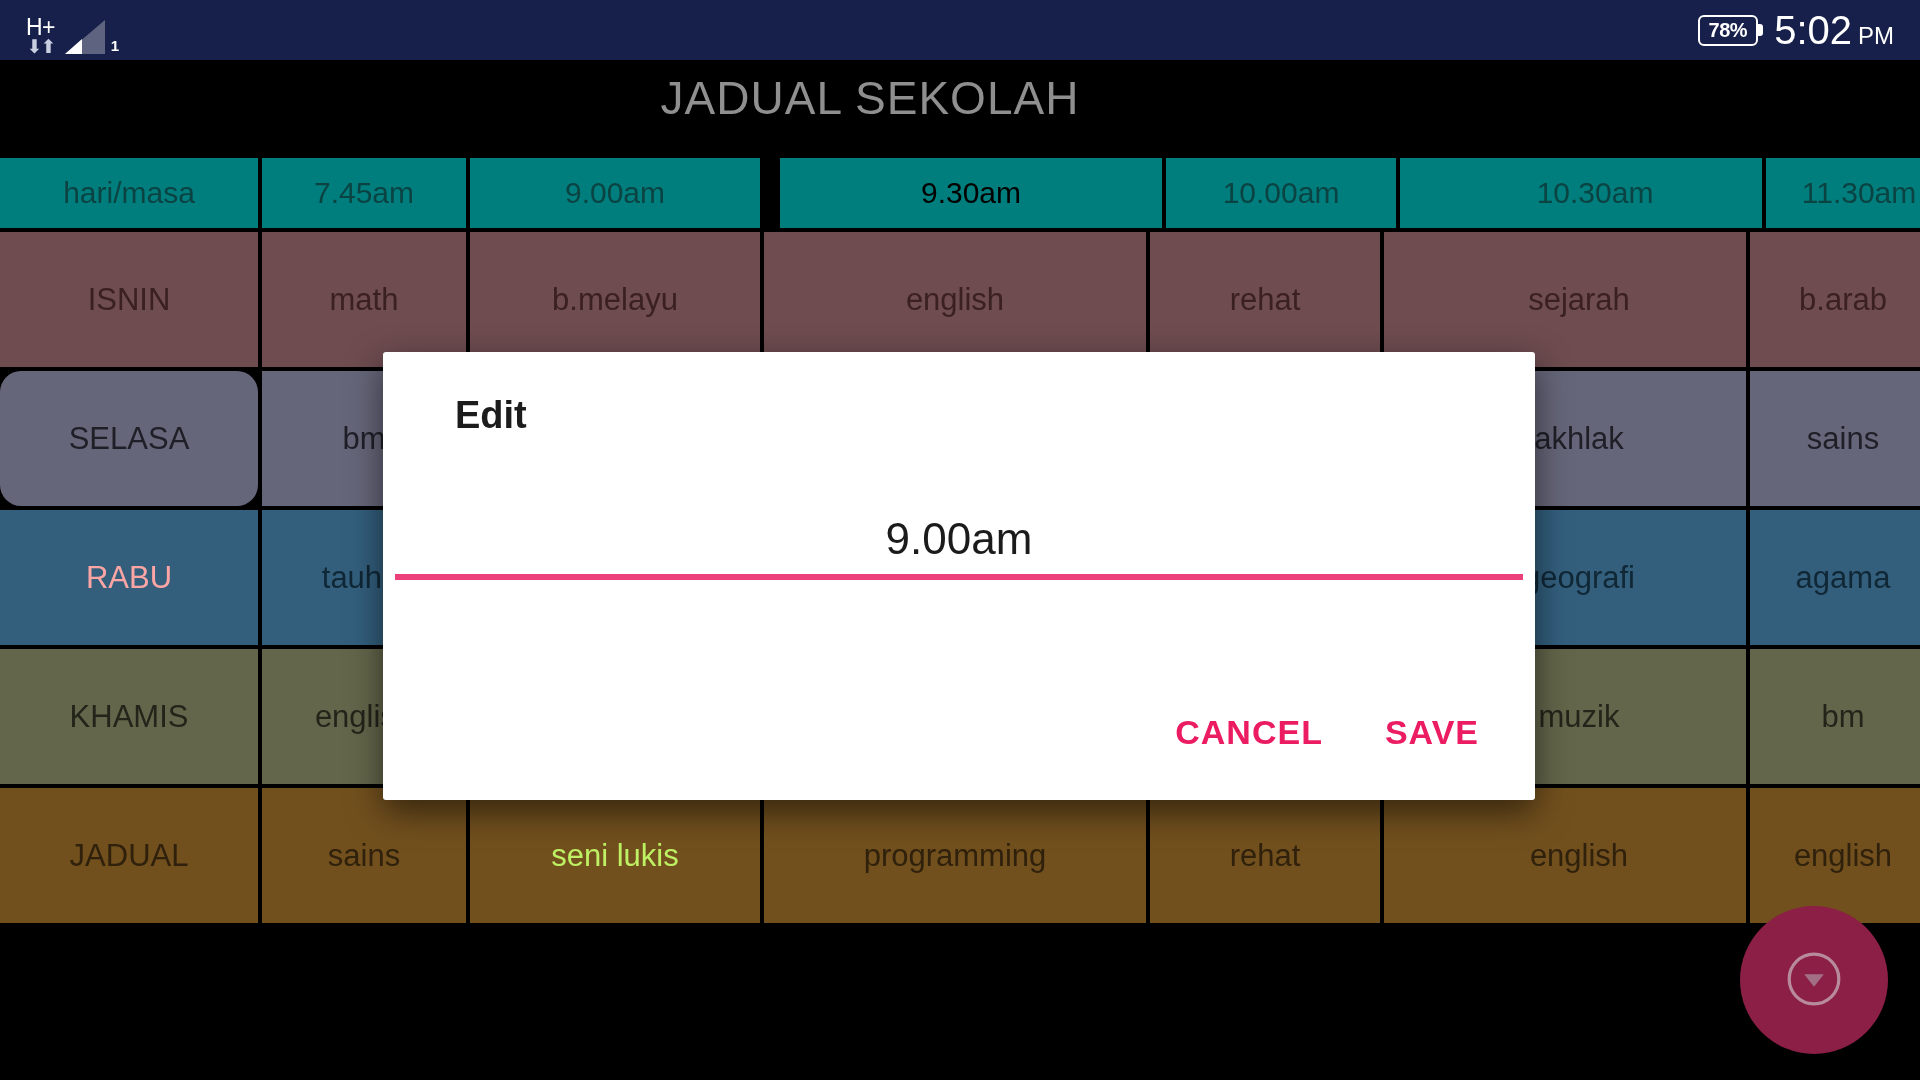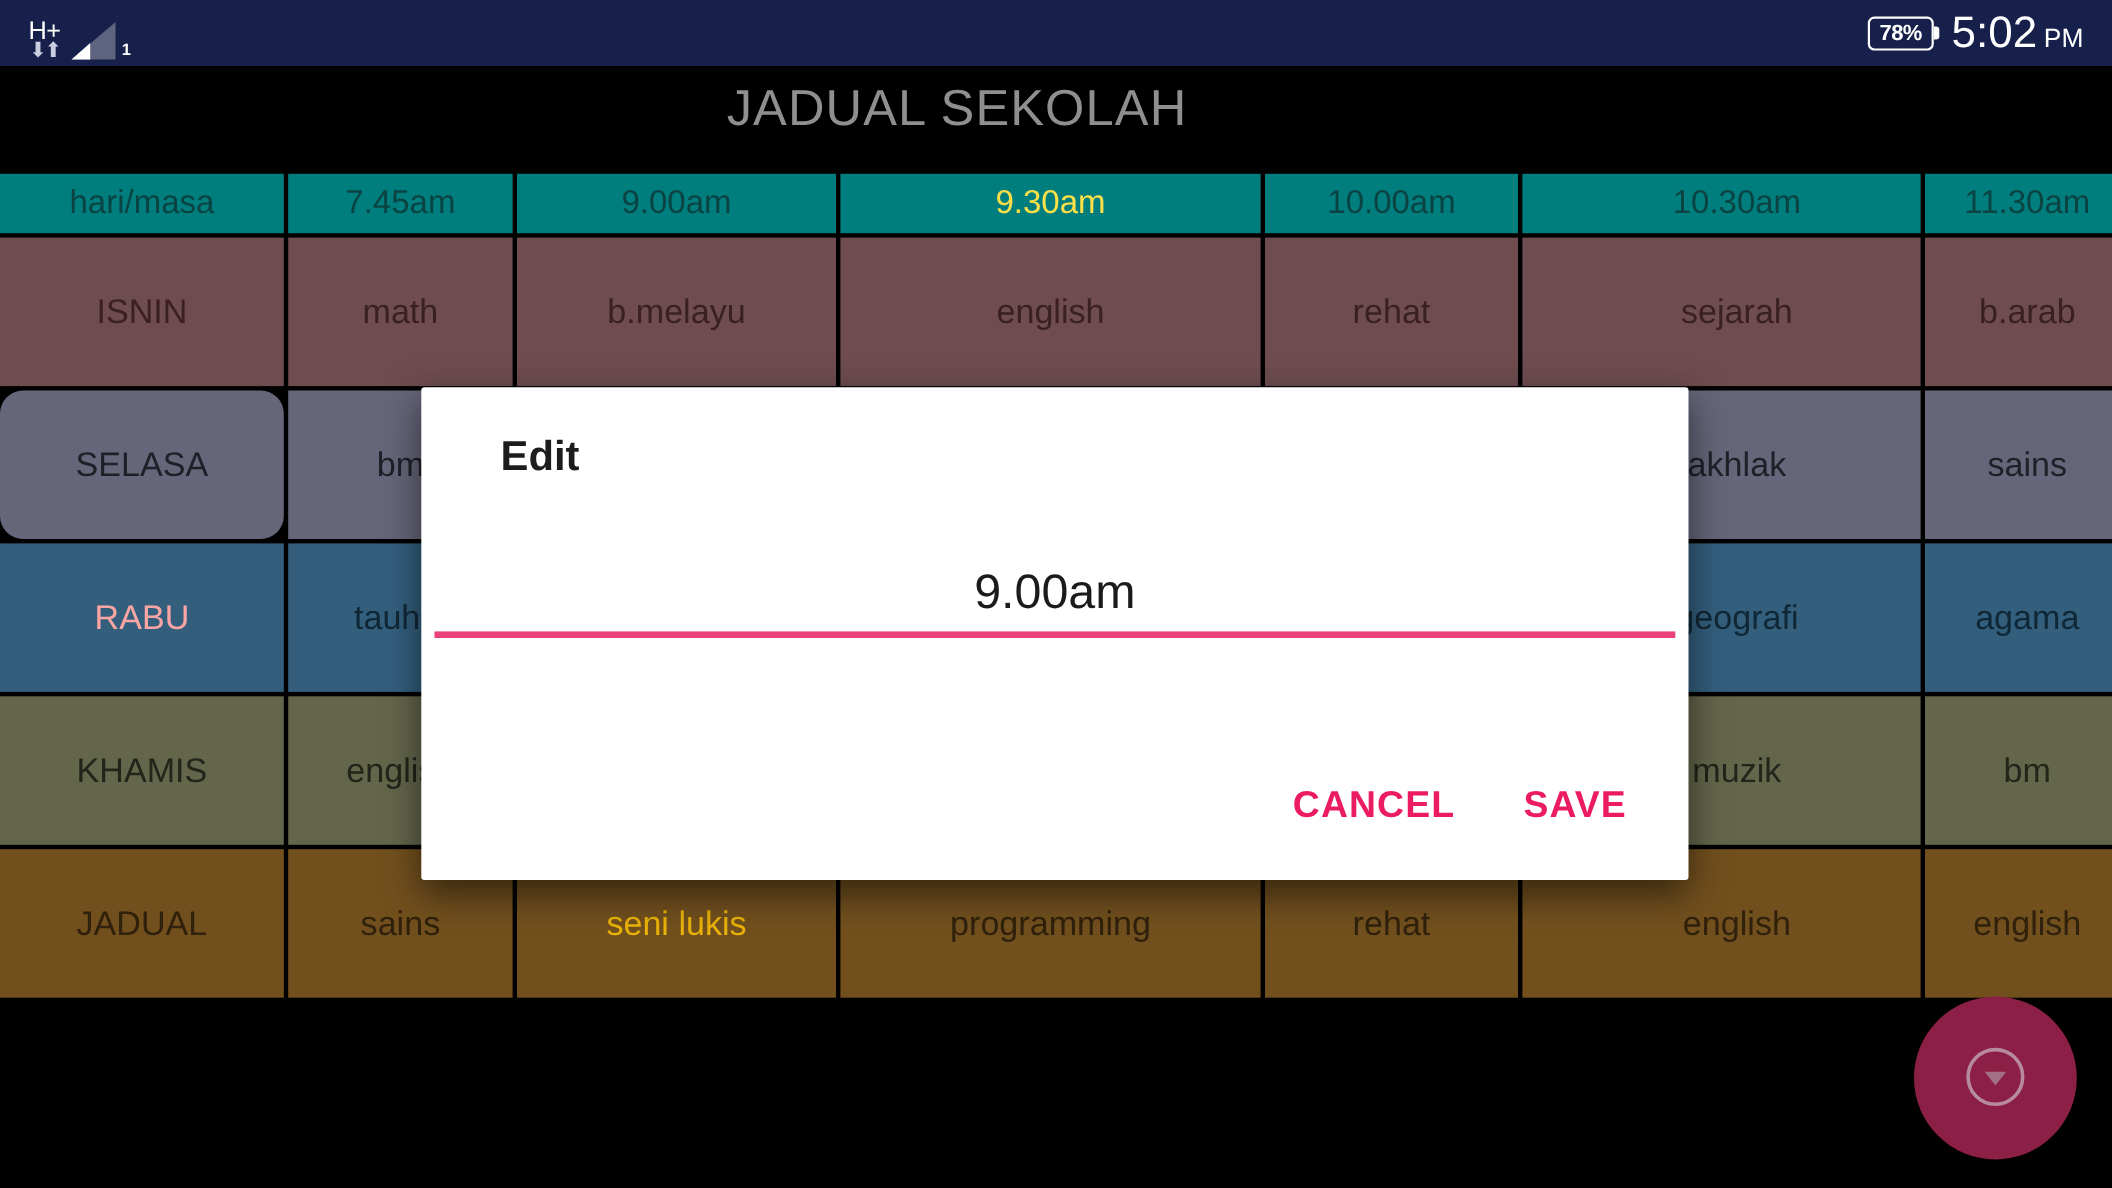--- a/index.html
+++ b/index.html
@@ -56,21 +56,21 @@
   #timetable{
     position:absolute; top:158px; left:0; width:1920px;
     background:#000;
   }
   .trow{ display:flex; width:1920px; gap:4px; margin-bottom:4px; }
   .cell{
     display:flex; align-items:center; justify-content:center;
     font-size:31px; font-weight:400; text-align:center;
     overflow:hidden; white-space:nowrap;
   }
-  .hrow .cell{ height:54px; font-size:30px; }
+  .hrow .cell{ height:70px; font-size:30px; }
   .brow .cell{ height:135px; }
   .c0{ width:258px; flex:0 0 258px; }
   .c1{ width:204px; flex:0 0 204px; }
   .c2{ width:290px; flex:0 0 290px; }
   .c3{ width:382px; flex:0 0 382px; }
   .c4{ width:230px; flex:0 0 230px; }
   .c5{ width:362px; flex:0 0 362px;padding-left:28px; }
   .c6{ width:186px; flex:0 0 186px; }
 
   
@@ -138,21 +138,21 @@
   </div>
 
   <div id="page-title">JADUAL SEKOLAH</div>
 
   <div id="timetable">
 
     <div class="trow hrow">
       <div class="cell c0" style="background: rgb(0, 126, 126); color: rgb(11, 67, 67);">hari/masa</div>
       <div class="cell c1" style="background: rgb(0, 126, 126); color: rgb(11, 67, 67);">7.45am</div>
       <div class="cell c2" style="background: rgb(0, 126, 126); color: rgb(11, 67, 67);">9.00am</div>
-      <div class="cell c3" style="background: rgb(0, 126, 126); color: #fde047;">9.30am</div>
+      <div class="cell c3" style="background: rgb(0, 126, 126); color: #000000; margin-left: 16px;">9.30am</div>
       <div class="cell c4" style="background: rgb(0, 126, 126); color: rgb(11, 67, 67);">10.00am</div>
       <div class="cell c5" style="background: rgb(0, 126, 126); color: rgb(11, 67, 67);">10.30am</div>
       <div class="cell c6" style="background: rgb(0, 126, 126); color: rgb(11, 67, 67);">11.30am</div>
     </div>
 
     <div class="trow brow">
       <div class="cell c0" style="background: rgb(110, 76, 80); color: rgb(59, 32, 35);">ISNIN</div>
       <div class="cell c1" style="background: rgb(110, 76, 80); color: rgb(59, 32, 35);">math</div>
       <div class="cell c2" style="background: rgb(110, 76, 80); color: rgb(59, 32, 35);">b.melayu</div>
       <div class="cell c3" style="background: rgb(110, 76, 80); color: rgb(59, 32, 35);">english</div>
@@ -187,21 +187,21 @@
       <div class="cell c2" style="background: rgb(100, 102, 75); color: rgb(35, 37, 26);"></div>
       <div class="cell c3" style="background: rgb(100, 102, 75); color: rgb(35, 37, 26);"></div>
       <div class="cell c4" style="background: rgb(100, 102, 75); color: rgb(35, 37, 26);"></div>
       <div class="cell c5" style="background: rgb(100, 102, 75); color: rgb(35, 37, 26);">muzik</div>
       <div class="cell c6" style="background: rgb(100, 102, 75); color: rgb(35, 37, 26);">bm</div>
     </div>
 
     <div class="trow brow">
       <div class="cell c0" style="background: rgb(114, 80, 30); color: rgb(48, 33, 12);">JADUAL</div>
       <div class="cell c1" style="background: rgb(114, 80, 30); color: rgb(48, 33, 12);">sains</div>
-      <div class="cell c2" style="background: rgb(114, 80, 30); color: #eab308;">seni lukis</div>
+      <div class="cell c2" style="background: rgb(114, 80, 30); color: #bef264;">seni lukis</div>
       <div class="cell c3" style="background: rgb(114, 80, 30); color: rgb(48, 33, 12);">programming</div>
       <div class="cell c4" style="background: rgb(114, 80, 30); color: rgb(48, 33, 12);">rehat</div>
       <div class="cell c5" style="background: rgb(114, 80, 30); color: rgb(48, 33, 12);">english</div>
       <div class="cell c6" style="background: rgb(114, 80, 30); color: rgb(48, 33, 12);">english</div>
     </div>
   </div>
 
   <button id="fab" style="background: rgb(140, 31, 69);">
     <span>
       <svg width="62" height="62" viewBox="0 0 24 24">

